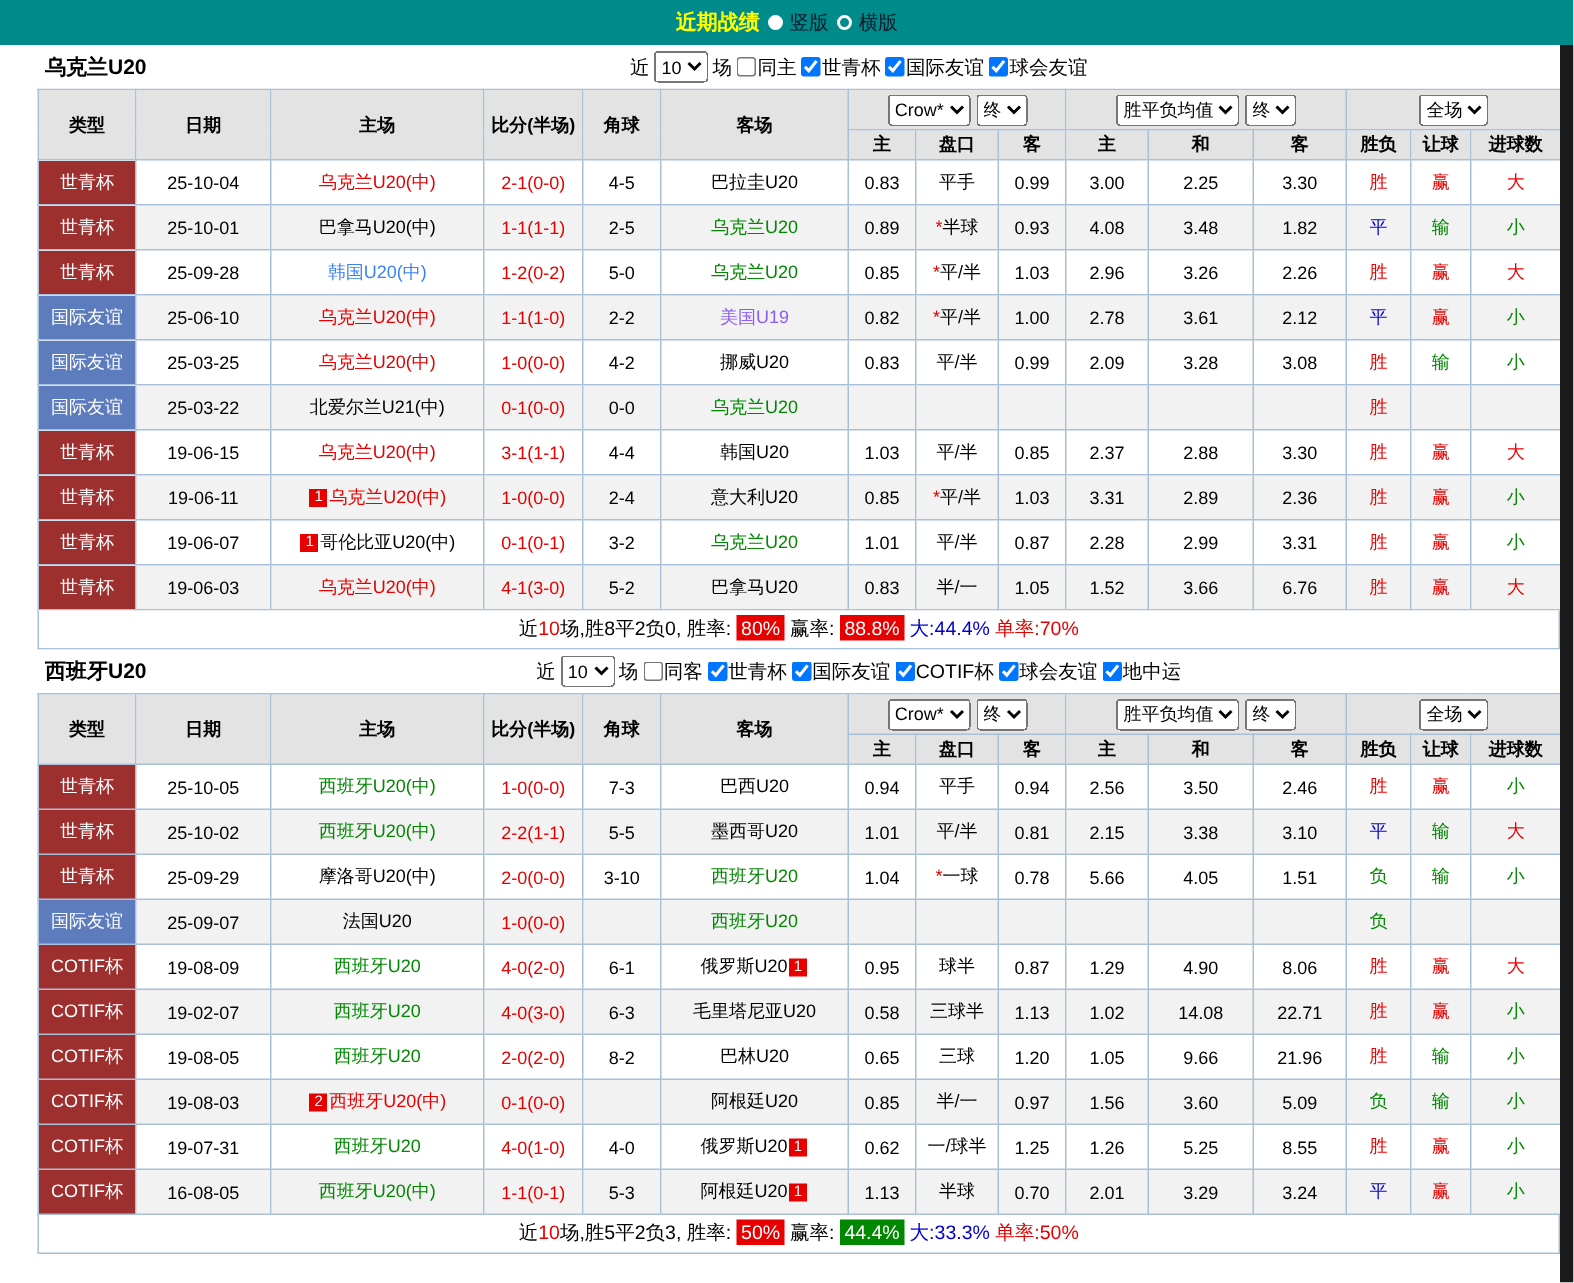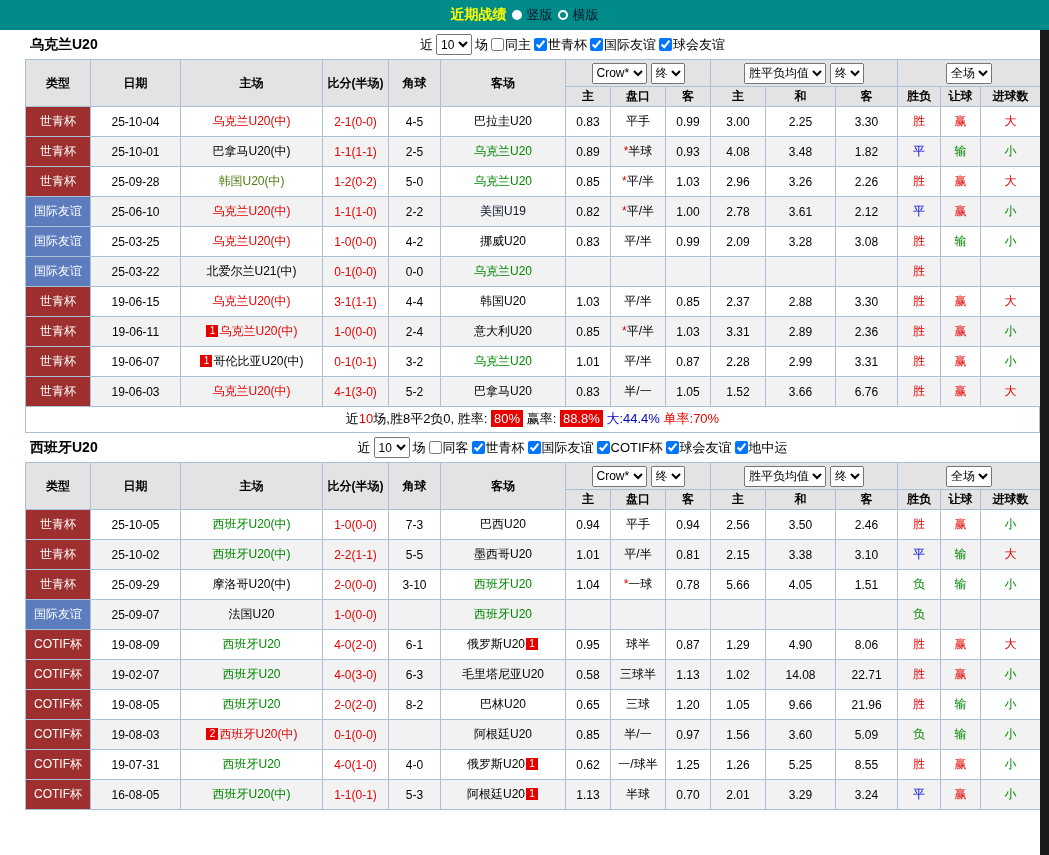--- a/index.html
+++ b/index.html
@@ -150,41 +150,41 @@
               <td>4.08</td>
               <td>3.48</td>
               <td>1.82</td>
               <td style="color: rgb(0, 0, 204);">平</td>
               <td style="color: rgb(0, 136, 0);">输</td>
               <td style="color: rgb(0, 136, 0);">小</td>
             </tr>
             <tr>
               <td class="comp" style="background: rgb(158, 47, 47);">世青杯</td>
               <td>25-09-28</td>
-              <td><span style="color: #4d7c0f;">韩国U20(中)</span></td>
+              <td><span style="color: #3b82f6;">韩国U20(中)</span></td>
               <td class="score">1-2(0-2)</td>
               <td>5-0</td>
               <td><span style="color: rgb(0, 136, 0);">乌克兰U20</span></td>
               <td>0.85</td>
               <td><span class="star">*</span><span>平/半</span></td>
               <td>1.03</td>
               <td>2.96</td>
               <td>3.26</td>
               <td>2.26</td>
               <td style="color: rgb(230, 0, 0);">胜</td>
               <td style="color: rgb(230, 0, 0);">赢</td>
               <td style="color: rgb(230, 0, 0);">大</td>
             </tr>
             <tr>
               <td class="comp" style="background: rgb(92, 124, 190);">国际友谊</td>
               <td>25-06-10</td>
               <td><span style="color: rgb(230, 0, 0);">乌克兰U20(中)</span></td>
               <td class="score">1-1(1-0)</td>
               <td>2-2</td>
-              <td><span style="color: #0f172a;">美国U19</span></td>
+              <td><span style="color: #8b5cf6;">美国U19</span></td>
               <td>0.82</td>
               <td><span class="star">*</span><span>平/半</span></td>
               <td>1.00</td>
               <td>2.78</td>
               <td>3.61</td>
               <td>2.12</td>
               <td style="color: rgb(0, 0, 204);">平</td>
               <td style="color: rgb(230, 0, 0);">赢</td>
               <td style="color: rgb(0, 136, 0);">小</td>
             </tr>
@@ -535,16 +535,17 @@
               <td>0.70</td>
               <td>2.01</td>
               <td>3.29</td>
               <td>3.24</td>
               <td style="color: rgb(0, 0, 204);">平</td>
               <td style="color: rgb(230, 0, 0);">赢</td>
               <td style="color: rgb(0, 136, 0);">小</td>
             </tr>
           </tbody>
         </table>
+        <div class="summary"><span class="t-black">近</span><span class="t-red">10</span><span class="t-black">场,胜5平2负3, 胜率: </span><span class="badge-red">50%</span><span class="t-black"> 赢率: </span><span class="badge-green">44.4%</span><span class="t-blue"> 大:</span><span class="t-blue">33.3%</span><span class="t-red"> 单率:</span><span class="t-red">50%</span></div>
       </div>
     </div>
   <div class="right-strip"></div>
 </div>
 
 </body></html>

